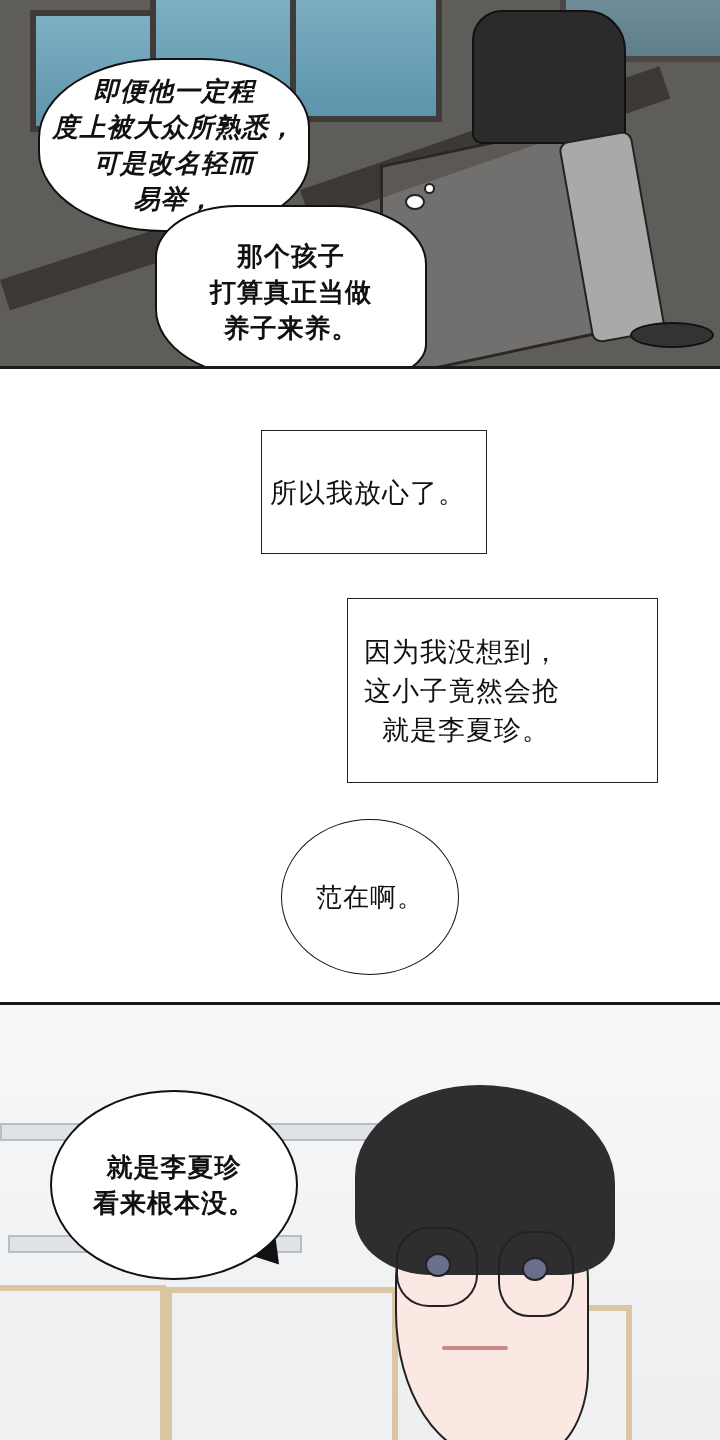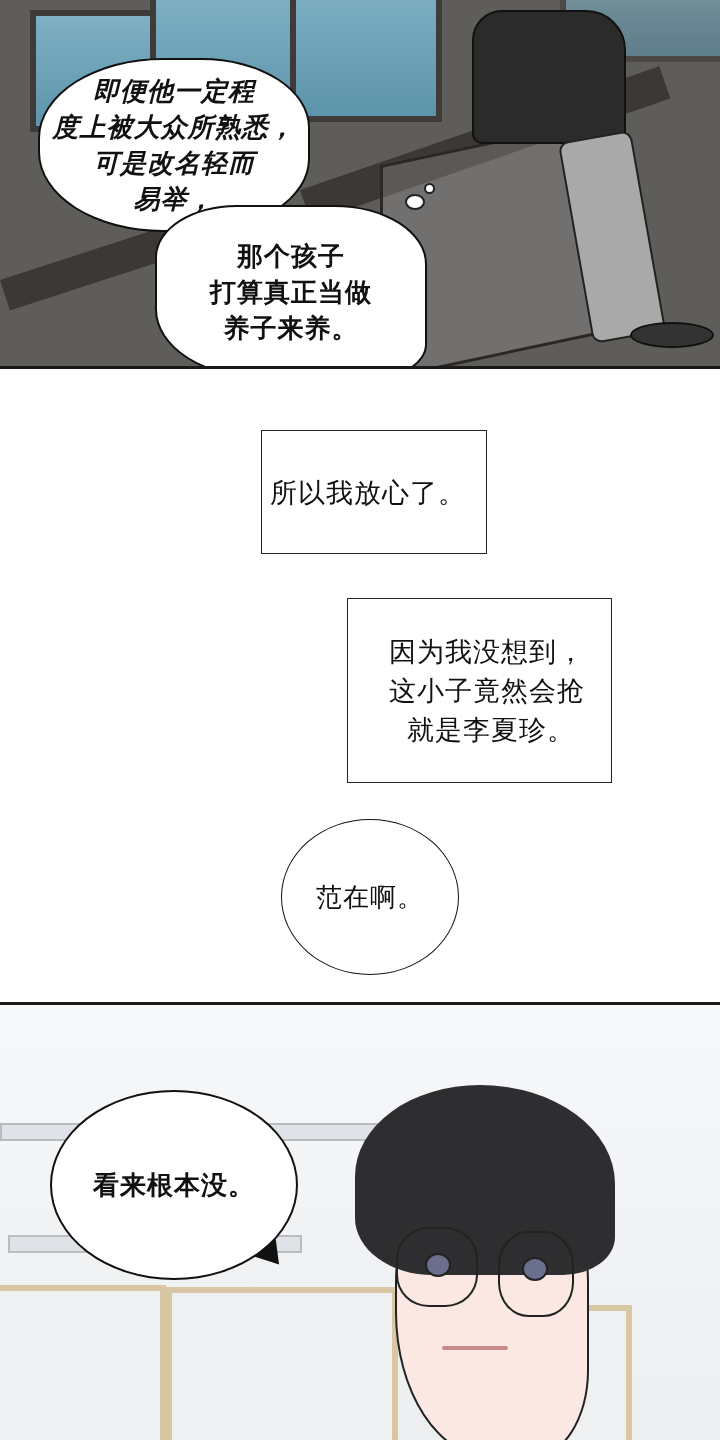--- a/index.html
+++ b/index.html
@@ -59,21 +59,21 @@
   <div class="bubble" style="left:155px; top:205px; width:268px; height:170px; border-radius:30% 34% 20% 40%;">
     <span>那个孩子</span>
     <span>打算真正当做</span>
     <span>养子来养。</span>
   </div>
 </div>
 
 <div class="box" style="left:261px; top:430px; width:226px; height:124px; padding-left:8px;">
   <span>所以我放心了。</span>
 </div>
-<div class="box" style="left:347px; top:598px; width:265px; height:185px; padding-left:41px;">
+<div class="box" style="left:347px; top:598px; width:311px; height:185px; padding-left:16px;">
   <span>因为我没想到，</span>
   <span>这小子竟然会抢</span>
   <span style="padding-left:18px;">就是李夏珍。</span>
 </div>
 <div class="bubble" style="left:281px; top:819px; width:176px; height:154px; border-radius:50%; border-width:1.5px;">
   <span style="font-weight:normal;">范在啊。</span>
 </div>
 
 <div class="panel" id="p3">
   <div class="light" style="left:0; top:118px; width:380px;"></div>
@@ -84,16 +84,17 @@
 
   <div class="face" style="left:395px; top:160px; width:190px; height:290px; border-radius:40% 40% 30% 50%;"></div>
   <div class="hair" style="left:355px; top:80px; width:260px; height:190px; border-radius:48% 52% 20% 30%;"></div>
   <div class="glasses" style="left:396px; top:222px; width:78px; height:76px;"></div>
   <div class="glasses" style="left:498px; top:226px; width:72px; height:82px;"></div>
   <div class="eye" style="left:425px; top:248px;"></div>
   <div class="eye" style="left:522px; top:252px;"></div>
   <div class="mouth" style="left:442px; top:341px; width:66px;"></div>
 
   <div class="bubble" style="left:50px; top:85px; width:244px; height:186px; border-radius:50%; border-width:2px;">
+    <span>就是李夏珍</span>
     <span>看来根本没。</span>
   </div>
   <div class="speech-tail" style="left:258px; top:240px;"></div>
 </div>
 
 </body></html>

